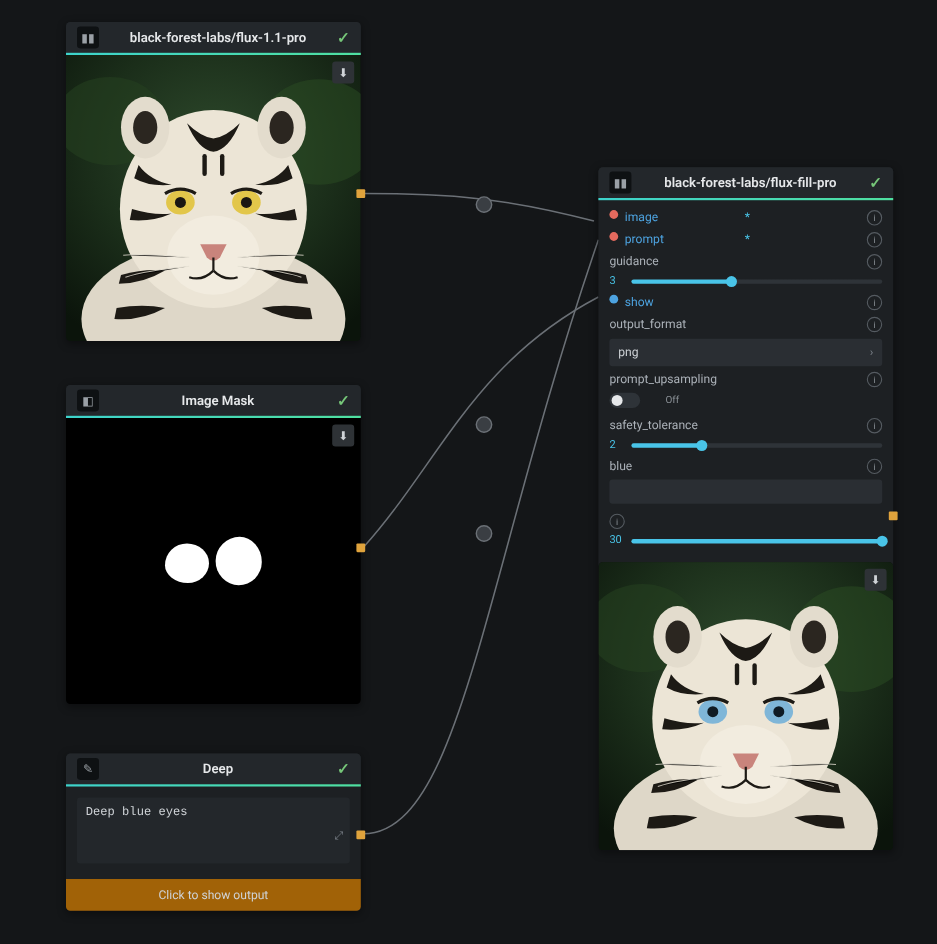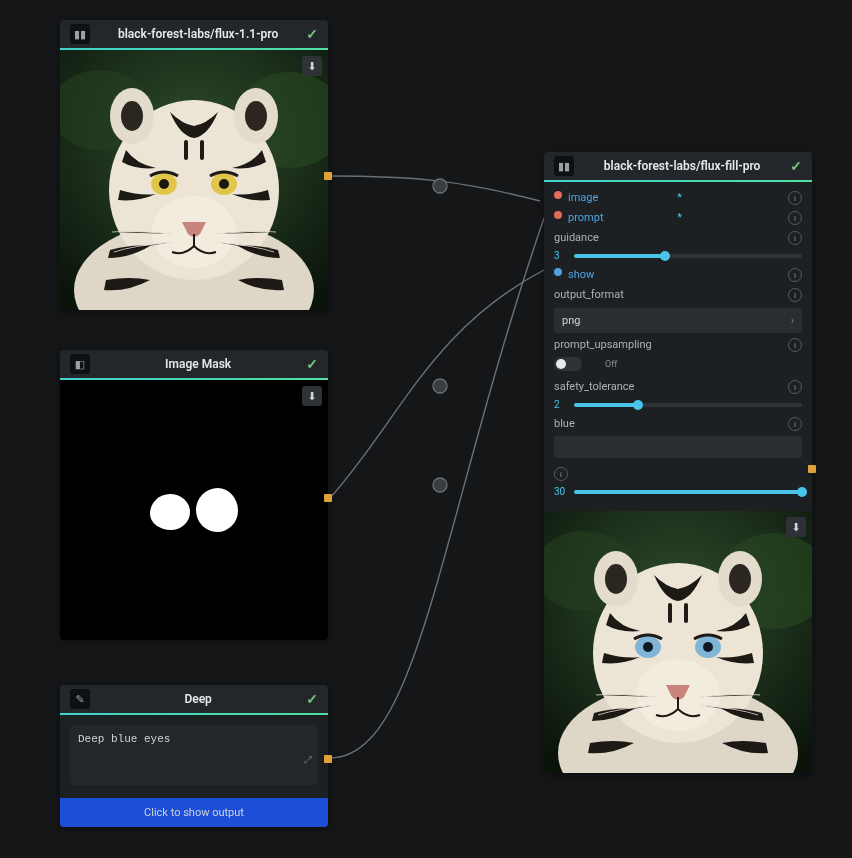--- a/index.html
+++ b/index.html
@@ -65,21 +65,21 @@
     background:#23272b;
     border:none; resize:none;
     color:#cfd3d7;
     font-family:inherit; font-size:11px;
     padding:8px; border-radius:3px;
     position:relative;
   }
   .ext-icon { position:absolute; right:16px; top:40px; color:#7a8088; font-size:10px; }
   .showout {
     text-align:center; padding:8px 0;
-    background:#1d4ed8; border-radius:0 0 4px 4px;
+    background:#a16207; border-radius:0 0 4px 4px;
     color:#cfd3d7; font-size:11px;
   }
   .params { padding:6px 10px; }
   .prow { display:flex; align-items:flex-start; padding:3px 0; font-size:11px; position:relative; }
   .dot { width:8px; height:8px; border-radius:50%; margin-right:6px; flex-shrink:0; }
   .dot.red { background:#e46a5e; }
   .dot.blue { background:#4da3e0; }
   .ast { color:#49c4e8; margin-left:3px; }
   .label { color:#abb1b8; flex:1; }
   .label.blue { color:#4da3e0; }

